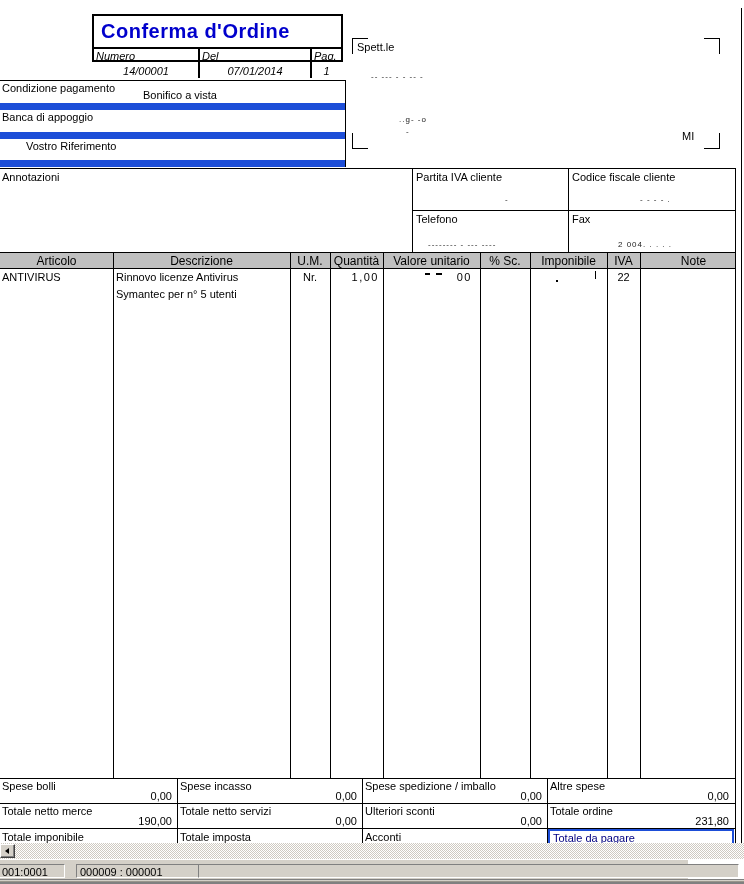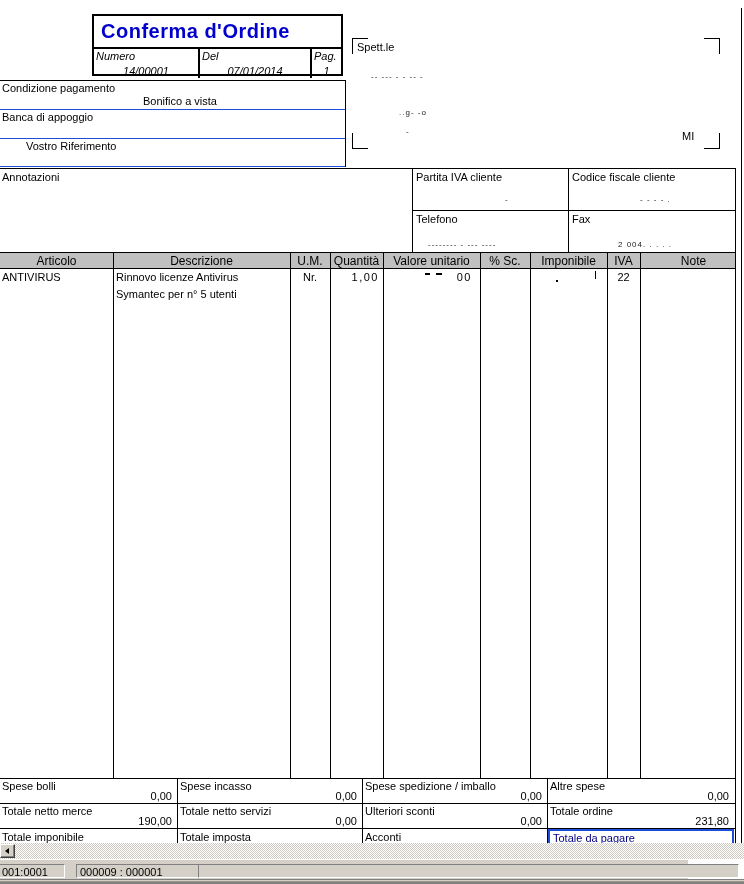--- a/index.html
+++ b/index.html
@@ -11,34 +11,34 @@
   .t  { position:absolute; font-size:11px; line-height:12px; white-space:nowrap; }
   .h12{ font-size:12px; line-height:13px; }
   .rem{ position:absolute; font-size:8px; line-height:8px; letter-spacing:1px; color:#222; white-space:nowrap; }
   .hl { position:absolute; height:1px; background:#000; }
   .vl { position:absolute; width:1px;  background:#000; }
   .tr { text-align:right; }
   .tc { text-align:center; }
   .mark { position:absolute; background:#000; }
 
   
-  #titlebox { position:absolute; left:92px; top:14px; width:251px; height:62px; border:2px solid #000; }
+  #titlebox { position:absolute; left:92px; top:14px; width:251px; height:48px; border:2px solid #000; }
   #titletext{ height:33px; border-bottom:2px solid #000; font-size:20px; font-weight:bold;
               color:#0000CC; padding:4px 0 0 7px; letter-spacing:0.5px; white-space:nowrap; }
   #metarow  { display:flex; height:29px; }
   .metacell { position:relative; height:100%;font-style:italic; }
   .mc1 { width:106px; border-right:2px solid #000; }
   .mc2 { width:112px; border-right:2px solid #000; }
   .mc3 { flex:1; }
   .mlabel { position:absolute; left:2px; top:1px; font-size:11px; line-height:12px; white-space:nowrap; }
   .mvalue { position:absolute; left:0; right:0; bottom:1px; text-align:center; font-size:11px; line-height:12px; }
 
   
   #payblock { position:absolute; left:0; top:80px; width:346px; border-top:1px solid #000; border-right:1px solid #000; }
-  .payrow { position:relative; border-bottom:1px solid #1d4ed8; }
+  .payrow { position:relative; border-bottom:7px solid #1d4ed8; }
   .pr1 { height:29px; } .pr2 { height:29px; } .pr3 { height:28px; display:flex; }
   .payrow .plabel { position:absolute; left:2px; top:1px; font-size:11px; line-height:12px; white-space:nowrap; }
   .payrow .pvalue { position:absolute; left:0; right:0; bottom:2px; text-align:center; font-size:11px;margin-left:15px; }
   .refcellA { position:relative; width:170px; border-right:1px solid #000; }
   .refcellB { position:relative; flex:1;margin-left:24px; }
 
   .brk { position:absolute; width:16px; height:16px; }
   #brk-tl { left:352px; top:38px;  border-left:1px solid #000;  border-top:1px solid #000; }
   #brk-tr { left:704px; top:38px;  border-right:1px solid #000; border-top:1px solid #000; }
   #brk-bl { left:352px; top:133px; border-left:1px solid #000;  border-bottom:1px solid #000; }
@@ -113,21 +113,21 @@
       </div>
     </div>
   </div>
 
   <div class="brk" id="brk-tl"></div>
   <div class="brk" id="brk-tr"></div>
   <div class="brk" id="brk-bl"></div>
   <div class="brk" id="brk-br"></div>
   <div class="t" style="left:357px;top:41px">Spett.le</div>
   <div class="rem" style="left:371px;top:73px">-- --- -  - -- -</div>
-  <div class="rem" style="left:399px;top:109px">..g- -o</div>
+  <div class="rem" style="left:399px;top:116px">..g- -o</div>
   <div class="rem" style="left:406px;top:128px">-</div>
   <div class="t" style="left:682px;top:130px">MI</div>
 
   <div class="hl" style="left:0;top:168px;width:736px"></div>
   <div class="hl" style="left:412px;top:210px;width:323px"></div>
   <div class="vl" style="left:412px;top:168px;height:84px"></div>
   <div class="vl" style="left:568px;top:168px;height:84px"></div>
   <div class="vl" style="left:735px;top:168px;height:675px"></div>
   <div class="t" style="left:2px;top:171px">Annotazioni</div>
   <div class="t" style="left:416px;top:171px">Partita IVA cliente</div>

